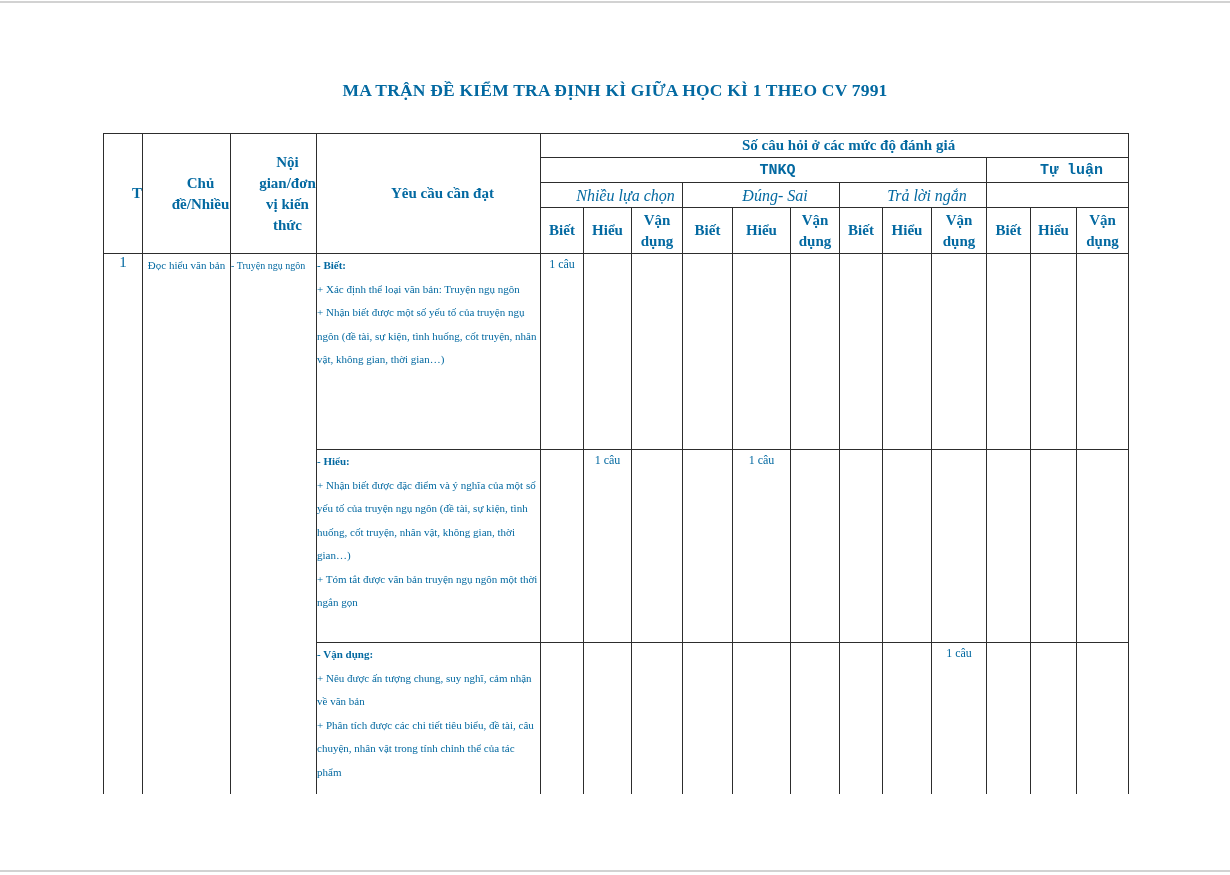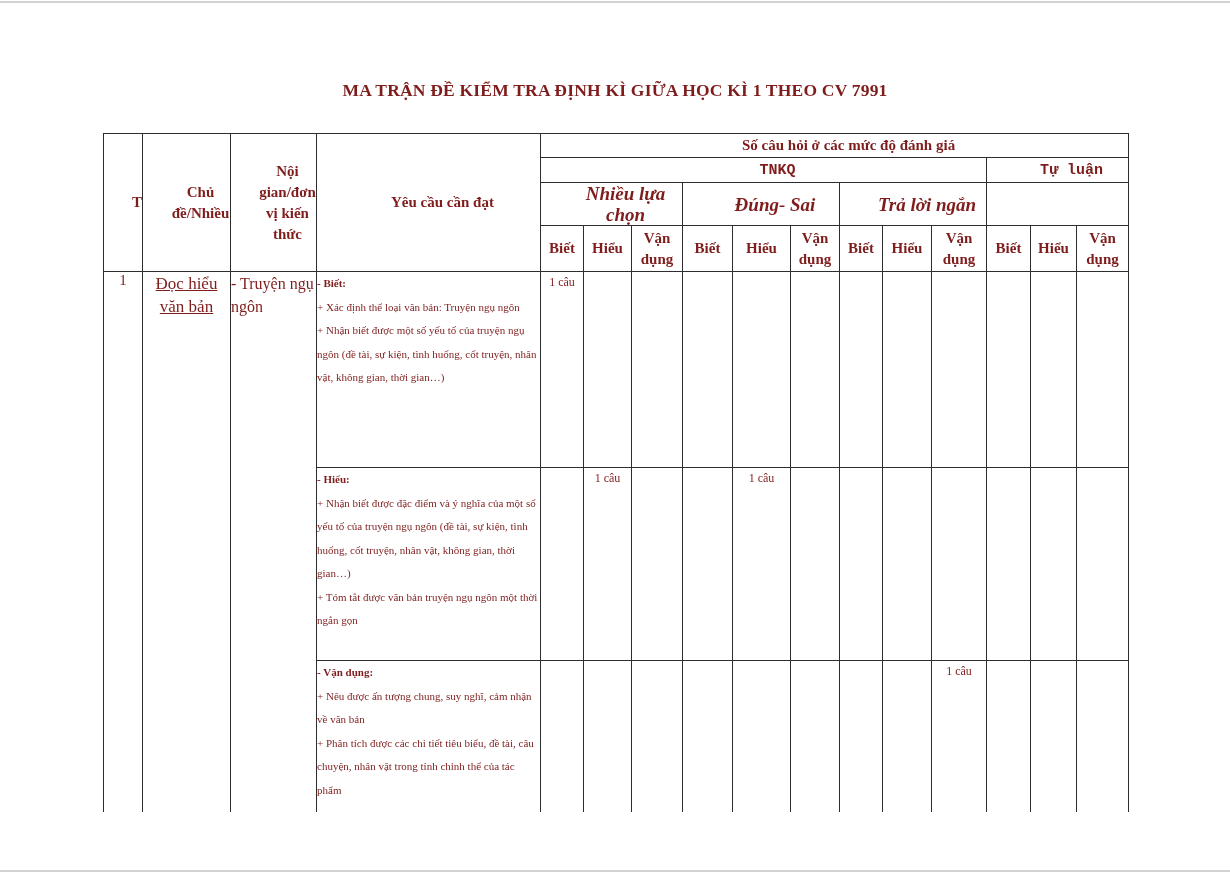--- a/index.html
+++ b/index.html
@@ -2,21 +2,21 @@
 <html><head>
 <meta charset="utf-8">
 <style>
   html, body { margin: 0; padding: 0; background: #ffffff; }
   .page {
     position: relative;
     width: 1230px;
     height: 875px;
     background: #ffffff;
     font-family: "Liberation Serif", "DejaVu Serif", serif;
-    color: #7f1d1d;
+    color: #0369a1;
     overflow: hidden;
   }
   .edge-top, .edge-bottom {
     position: absolute; left: 0; width: 100%; height: 2px;
     background: #d2d2d2;
   }
   .edge-top { top: 1px; }
   .edge-bottom { top: 870px; }
 
   .titles { position: absolute; top: 79px; left: 0; width: 100%; text-align: center; }
@@ -36,31 +36,31 @@
   }
   .matrix thead th {
     font-weight: bold; font-size: 15px; text-align: center; vertical-align: middle;
     line-height: 21px;
     padding-left: 28px;
   }
   tr.h1 { height: 24px; }
   tr.h2 { height: 25px; font-family: Liberation Mono, monospace; }
   tr.h3 { height: 25px; }
   tr.h4 { height: 46px; }
-  tr.h3 .grp { font-style: italic; font-weight: bold; font-size: 19px; }
+  tr.h3 .grp { font-style: italic; font-weight: normal; font-size: 16px; }
   tr.h4 .lv  { line-height: 21px; padding: 1px; }
 
   tbody tr.rA { height: 196px; }
   tbody tr.rB { height: 193px; }
   tbody tr.rC { height: 151px; }
 
   .matrix tbody td { vertical-align: top; }
   .tt-cell      { text-align: center; font-size: 15px; padding-top: 6px; }
-  .topic-cell   { text-align: center; font-size: 17px; line-height: 23px; padding-top: 6px; text-decoration: underline; }
-  .content-cell { text-align: left;   font-size: 16px; line-height: 23px; padding: 6px 0 0 1px; }
+  .topic-cell   { text-align: center; font-size: 11px; line-height: 23px; padding-top: 6px; }
+  .content-cell { text-align: left;   font-size: 10px; line-height: 23px; padding: 6px 0 0 1px; }
   .req {
     font-size: 11px; line-height: 23.5px;
     padding: 3px 2px 0 3px;
   }
   .req-h { font-weight: bold; }
   .num { text-align: center; font-size: 12px; line-height: 20px; padding-top: 6px; }
 
   tr.rC td { border-bottom: none; }
   td.nb    { border-bottom: none; }
 </style>

